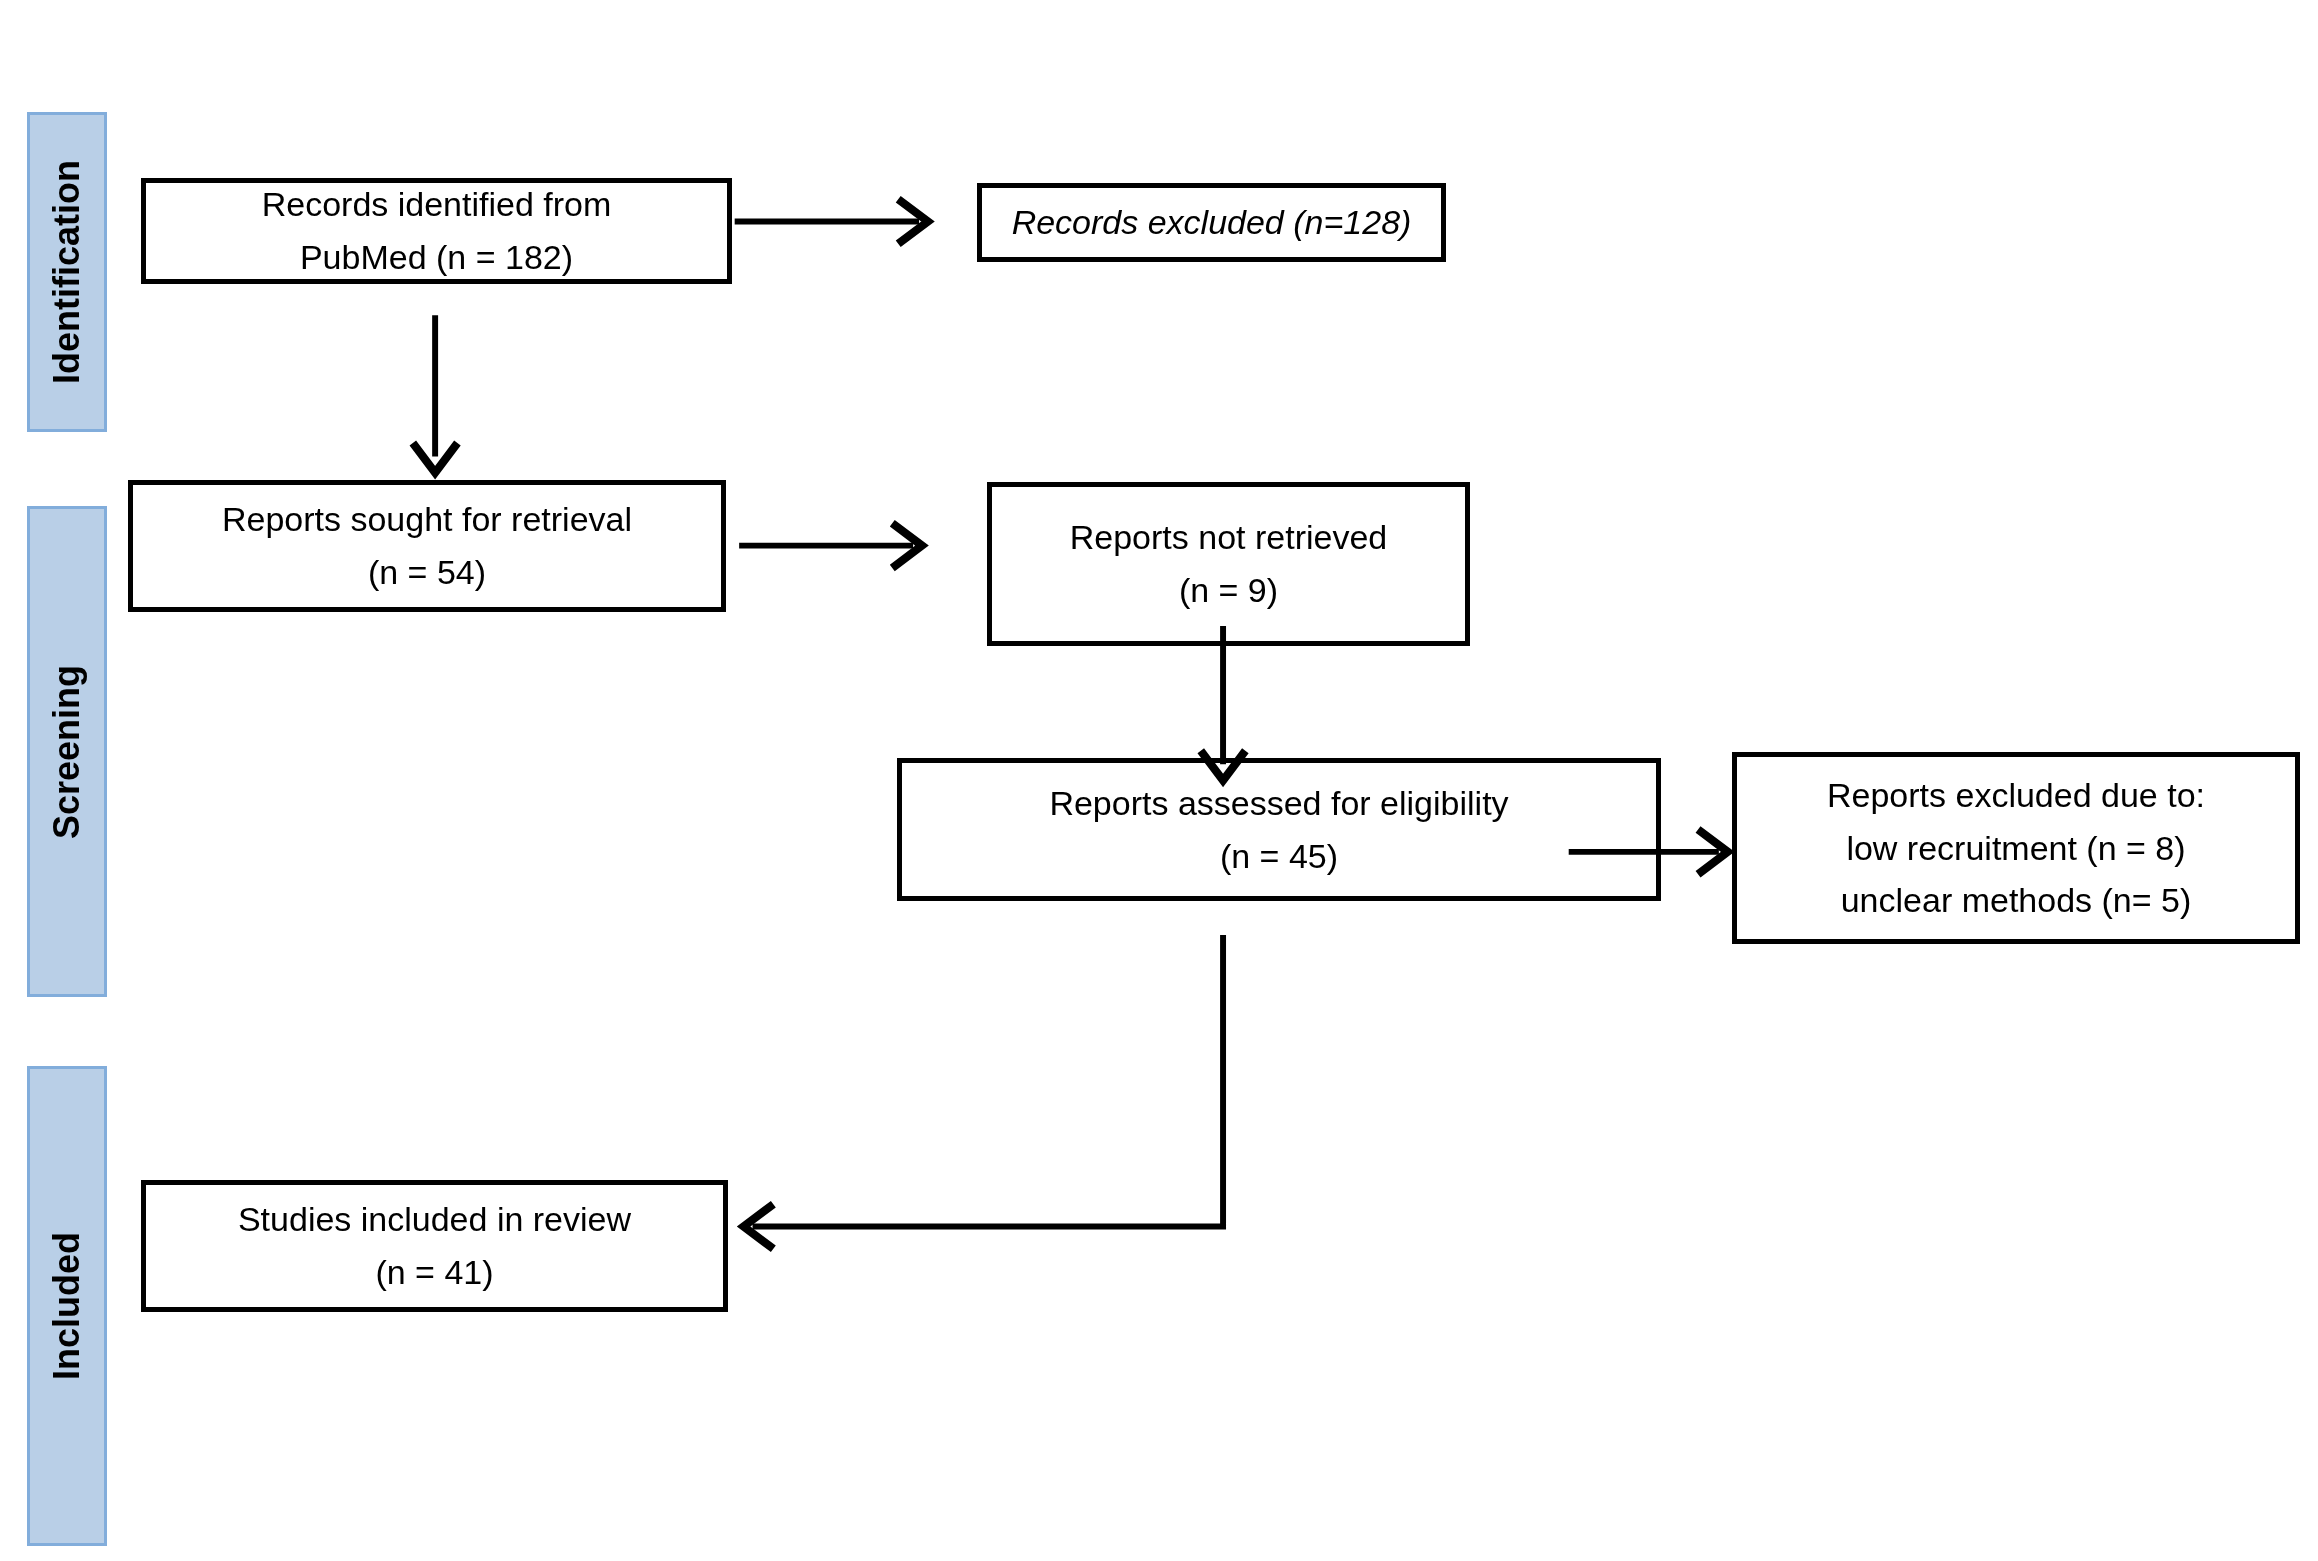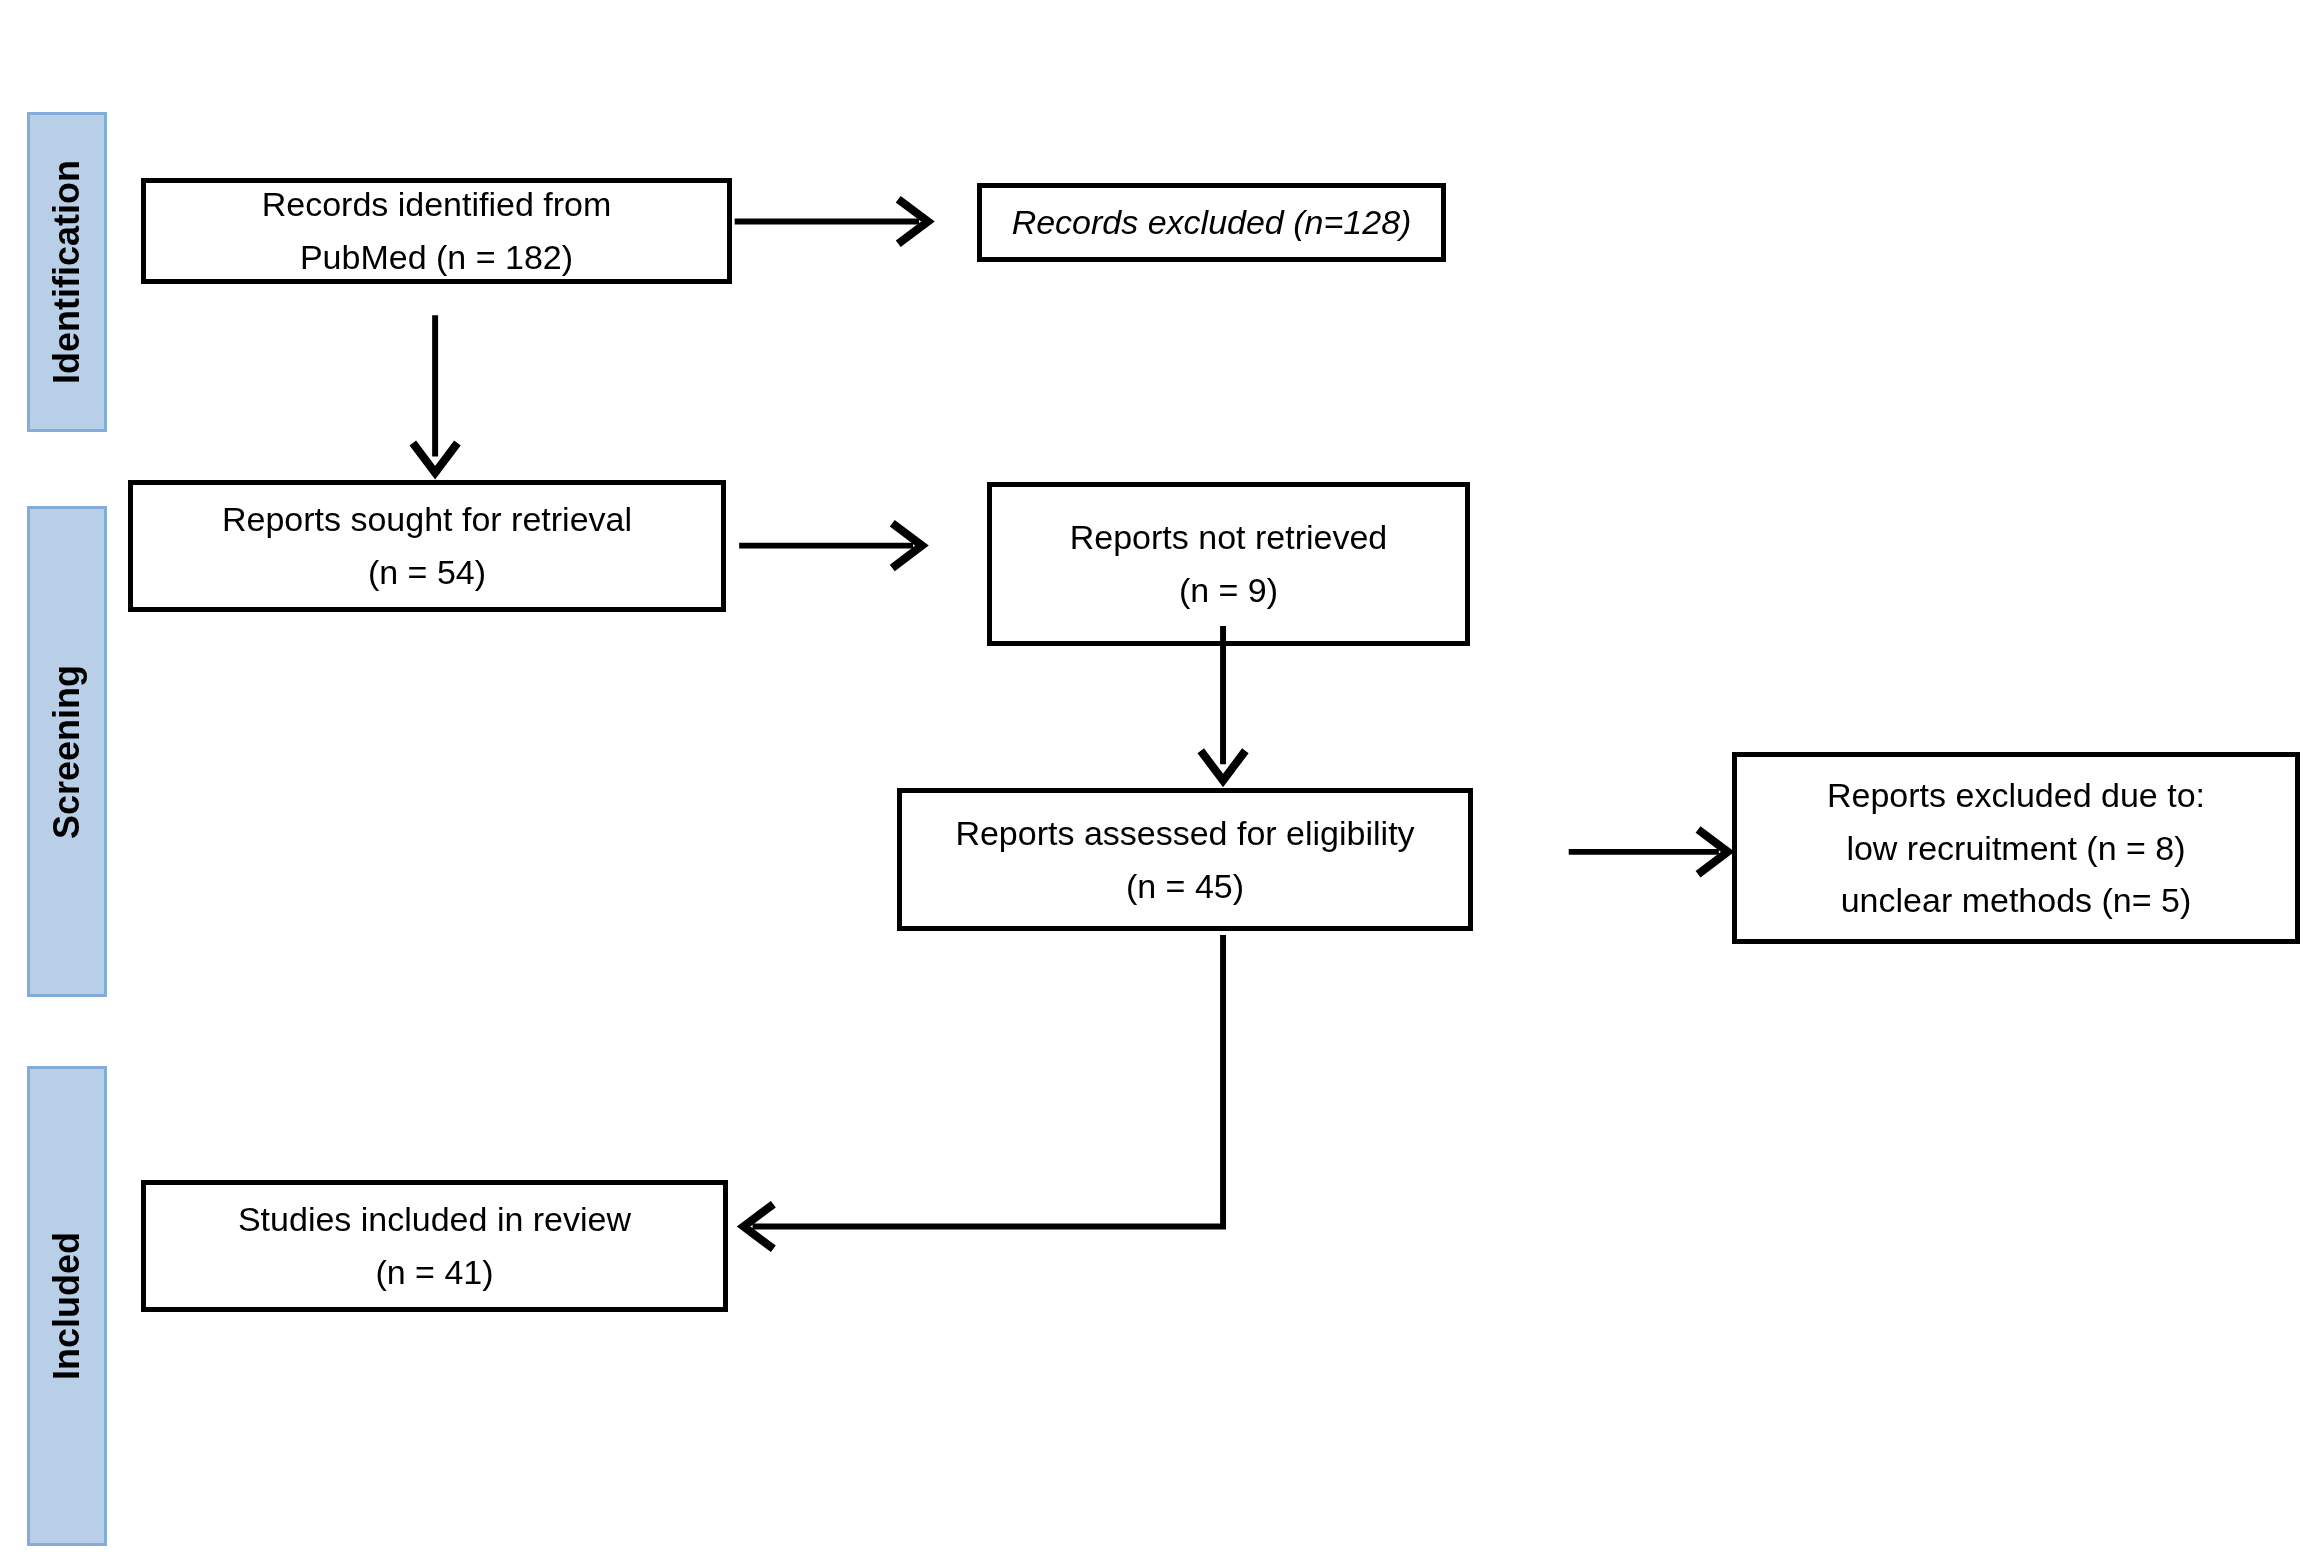--- a/index.html
+++ b/index.html
@@ -63,21 +63,21 @@
     text-align: center;
     font-size: 34px;
     line-height: 1.55;
     color: #000000;
     padding: 3px 7.4px;
   }
   #box-records-identified { left: 141px;  top: 162px;  width: 591px; height: 106px; margin-top: 16px; }
   #box-records-excluded   { left: 977px; top: 183px;  width: 469px; height: 79px; font-style: italic; }
   #box-reports-sought     { left: 128px;  top: 480px;  width: 598px; height: 132px; }
   #box-reports-not-retrieved { left: 987px; top: 482px; width: 483px; height: 164px; }
-  #box-reports-assessed   { left: 897px; top: 788px; width: 576px; height: 143px; }
+  #box-reports-assessed   { left: 897px; top: 758px; width: 764px; height: 143px; }
   #box-reports-excluded-reasons { left: 1732px; top: 752px; width: 568px; height: 192px; text-align: right; }
   #box-studies-included   { left: 141px;  top: 1180px; width: 587px; height: 132px; }
   svg.arrows {
     position: absolute;
     left: 0; top: 0;
     width: 2319px; height: 1561px;
     pointer-events: none;
   }
   svg.arrows path {
     stroke: #000000;

